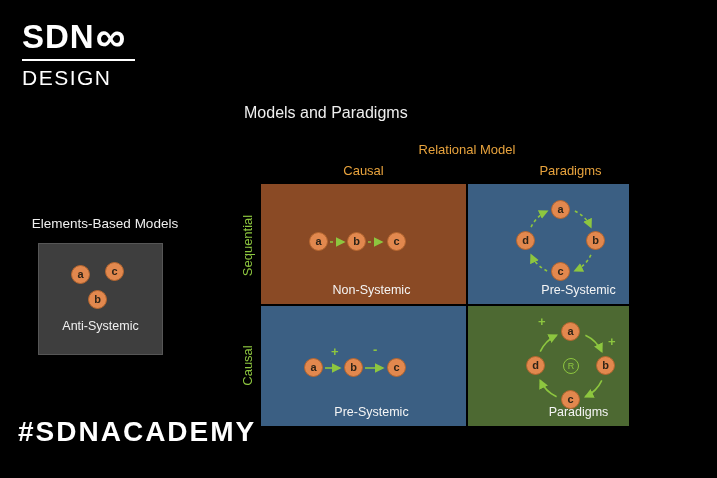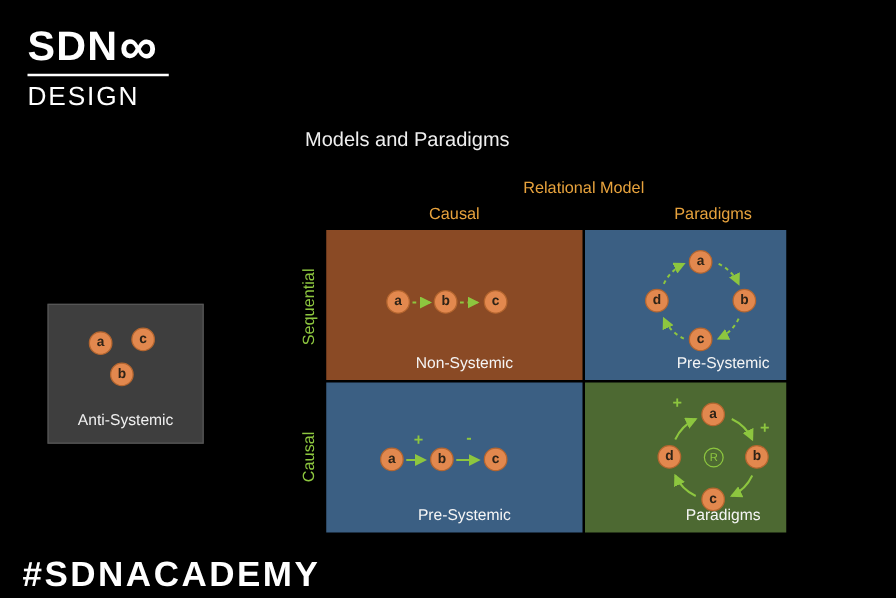--- a/index.html
+++ b/index.html
@@ -81,26 +81,26 @@
   .arrow-line { stroke: #8dc63f; stroke-width: 1.6; fill: none; }
   .arrow-line.dash { stroke-dasharray: 3 3; }
 
   
   .left-heading { position: absolute; left: 15px; top: 216px; width: 180px; text-align: center;
     font-size: 13.5px; color: #efefef; }
   .elements-box {
     position: absolute; left: 38px; top: 243px; width: 125px; height: 112px;
     background: #3e3e3e; border: 1px solid #565656;
   }
-  .box-caption { position: absolute; bottom: 11px; left: 0; right: 0; text-align: center;
+  .box-caption { position: absolute; bottom: 21px; left: 0; right: 0; text-align: center;
     color: #f0f0f0; font-size: 12.5px; }
 
   
   .hashtag { position: absolute; left: 18px; top: 416px; font-size: 28px; font-weight: 700;
-    letter-spacing: 2px; color: #fff; margin-top: 28px; }
+    letter-spacing: 2px; color: #fff; }
 </style>
 </head>
 <body>
 
 <div id="stage">
 
   <div class="logo">
     <div class="logo-row">
       <span class="logo-main">SDN</span>
       <span class="logo-infinity">∞</span>
@@ -190,20 +190,21 @@
       <span class="r-loop">R</span>
       <div class="node" style="left:93px;top:16px;">a</div>
       <div class="node" style="left:128px;top:50px;">b</div>
       <div class="node" style="left:93px;top:84px;">c</div>
       <div class="node" style="left:58px;top:50px;">d</div>
       <div class="quad-caption">Paradigms</div>
     </div>
 
   </div>
 
+  <div class="left-heading">Elements-Based Models</div>
   <div class="elements-box">
     <div class="node" style="left:32px;top:21px;">a</div>
     <div class="node" style="left:66px;top:18px;">c</div>
     <div class="node" style="left:49px;top:46px;">b</div>
     <div class="box-caption">Anti-Systemic</div>
   </div>
 
   <div class="hashtag">#SDNACADEMY</div>
 
 </div>

